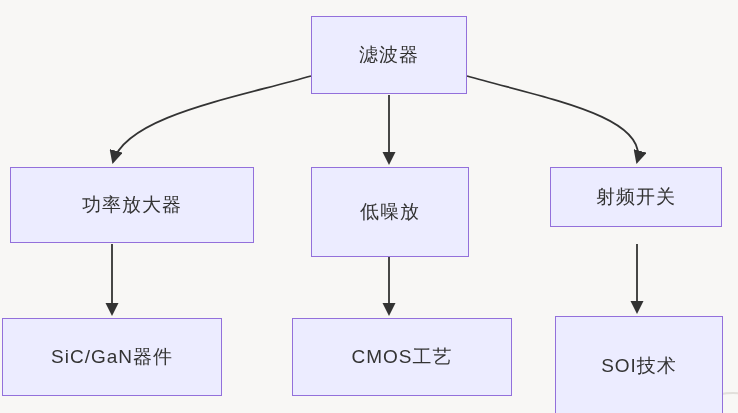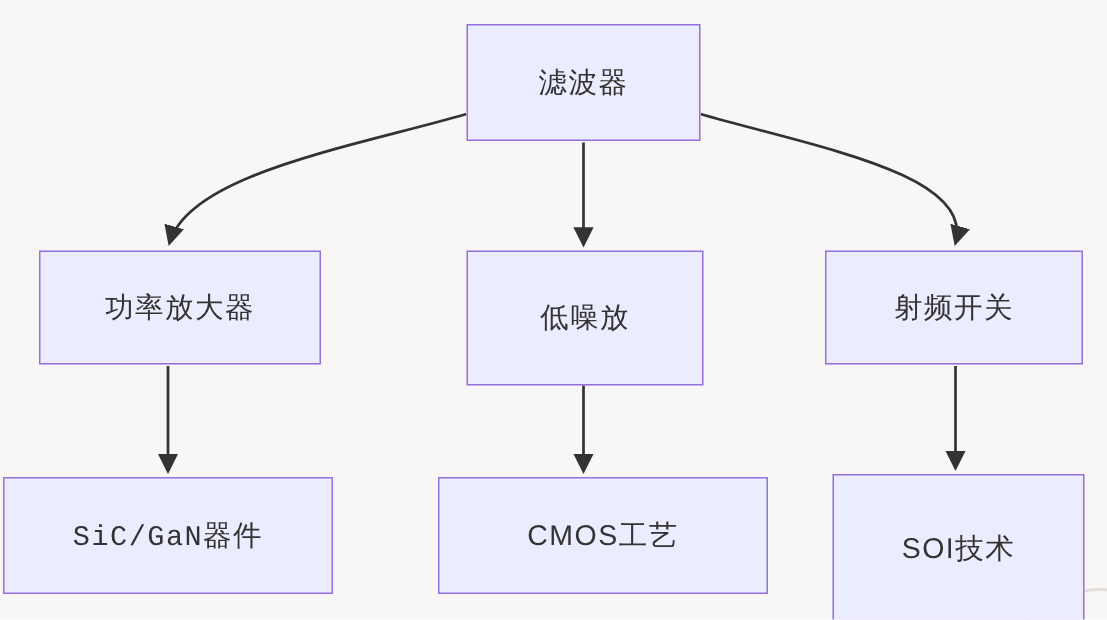--- a/index.html
+++ b/index.html
@@ -31,24 +31,24 @@
     display: flex;
     align-items: center;
     justify-content: center;
     color: #333333;
     font-size: 19px;
     letter-spacing: 1px;
     z-index: 2;
   }
   
   .node-filter   { left: 311px; top: 16px;  width: 156px; height: 78px; }
-  .node-pa       { left: 26px;  top: 167px; width: 188px; height: 76px; }
+  .node-pa       { left: 10px;  top: 167px; width: 244px; height: 76px; }
   .node-lna      { left: 311px; top: 167px; width: 158px; height: 90px; }
-  .node-rfswitch { left: 550px; top: 167px; width: 172px; height: 76px; }
-  .node-sicgan   { left: 2px;   top: 318px; width: 220px; height: 78px; font-family: Liberation Mono, monospace; }
+  .node-rfswitch { left: 550px; top: 167px; width: 172px; height: 60px; }
+  .node-sicgan   { left: 2px;   top: 318px; width: 220px; height: 78px; }
   .node-cmos     { left: 292px; top: 318px; width: 220px; height: 78px; }
   .node-soi      { left: 555px; top: 316px; width: 168px; height: 100px; }
 
   .watermark-arc {
     position: absolute;
     left: 666px;
     top: 392px;
     width: 130px;
     height: 130px;
     border-radius: 50%;

